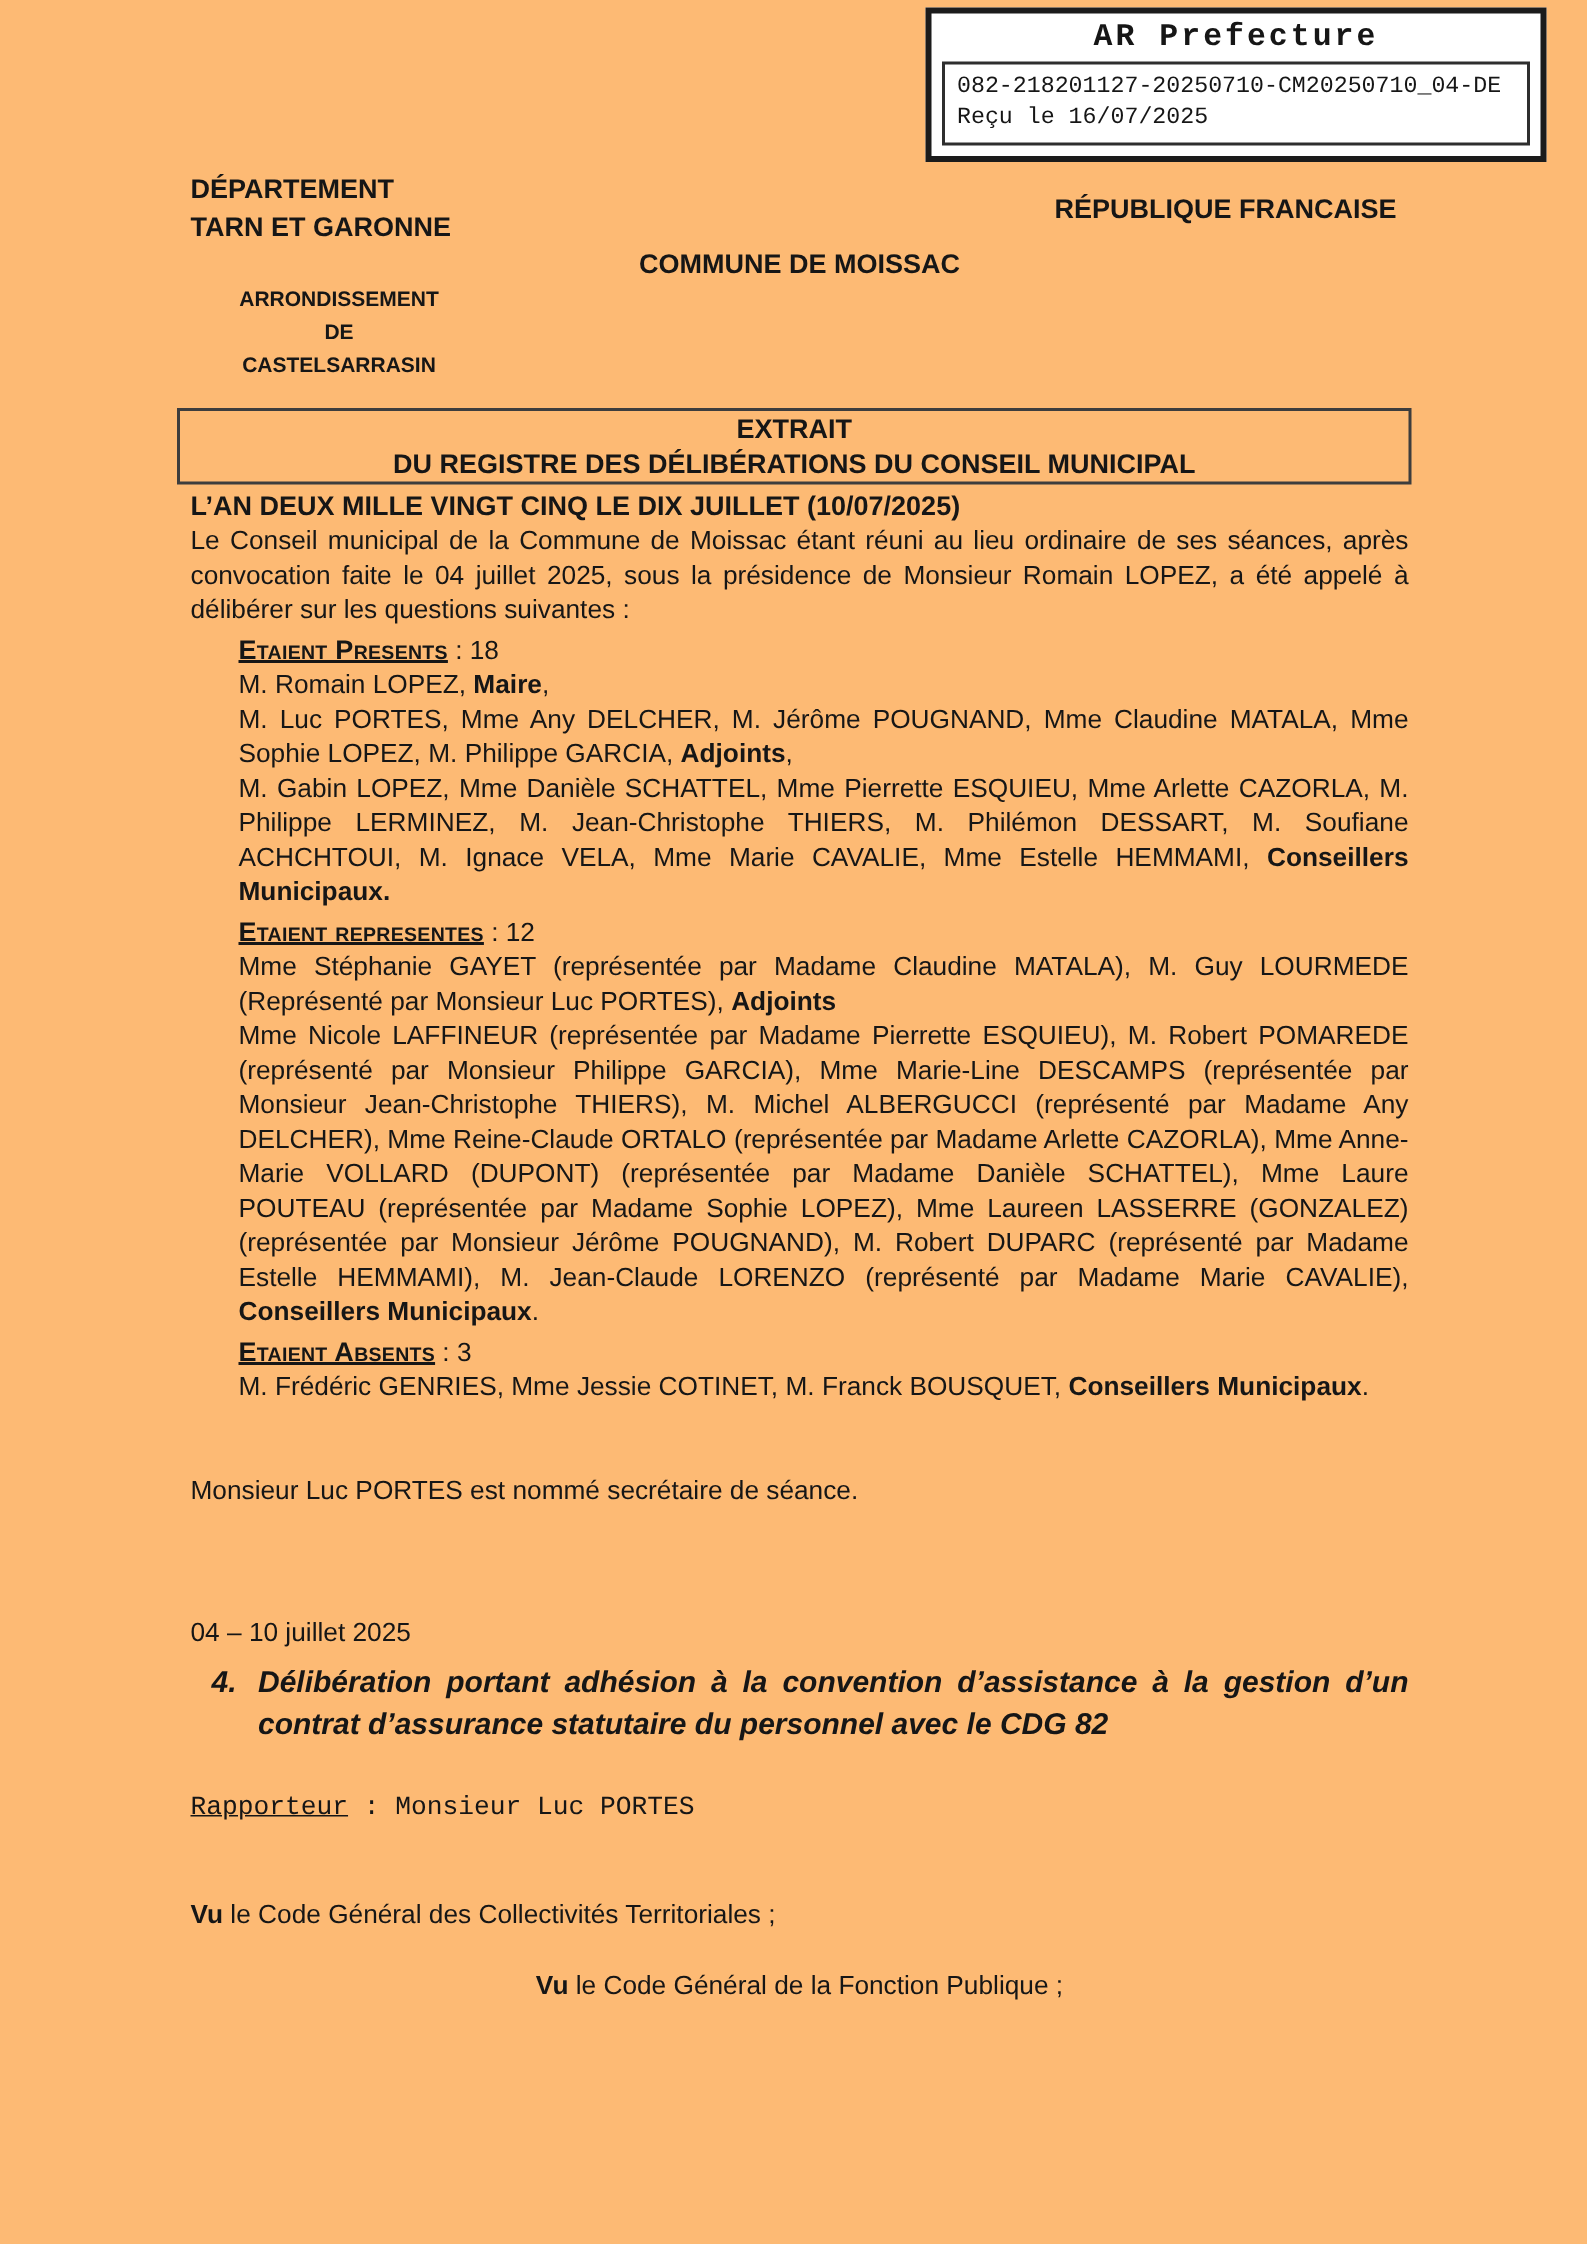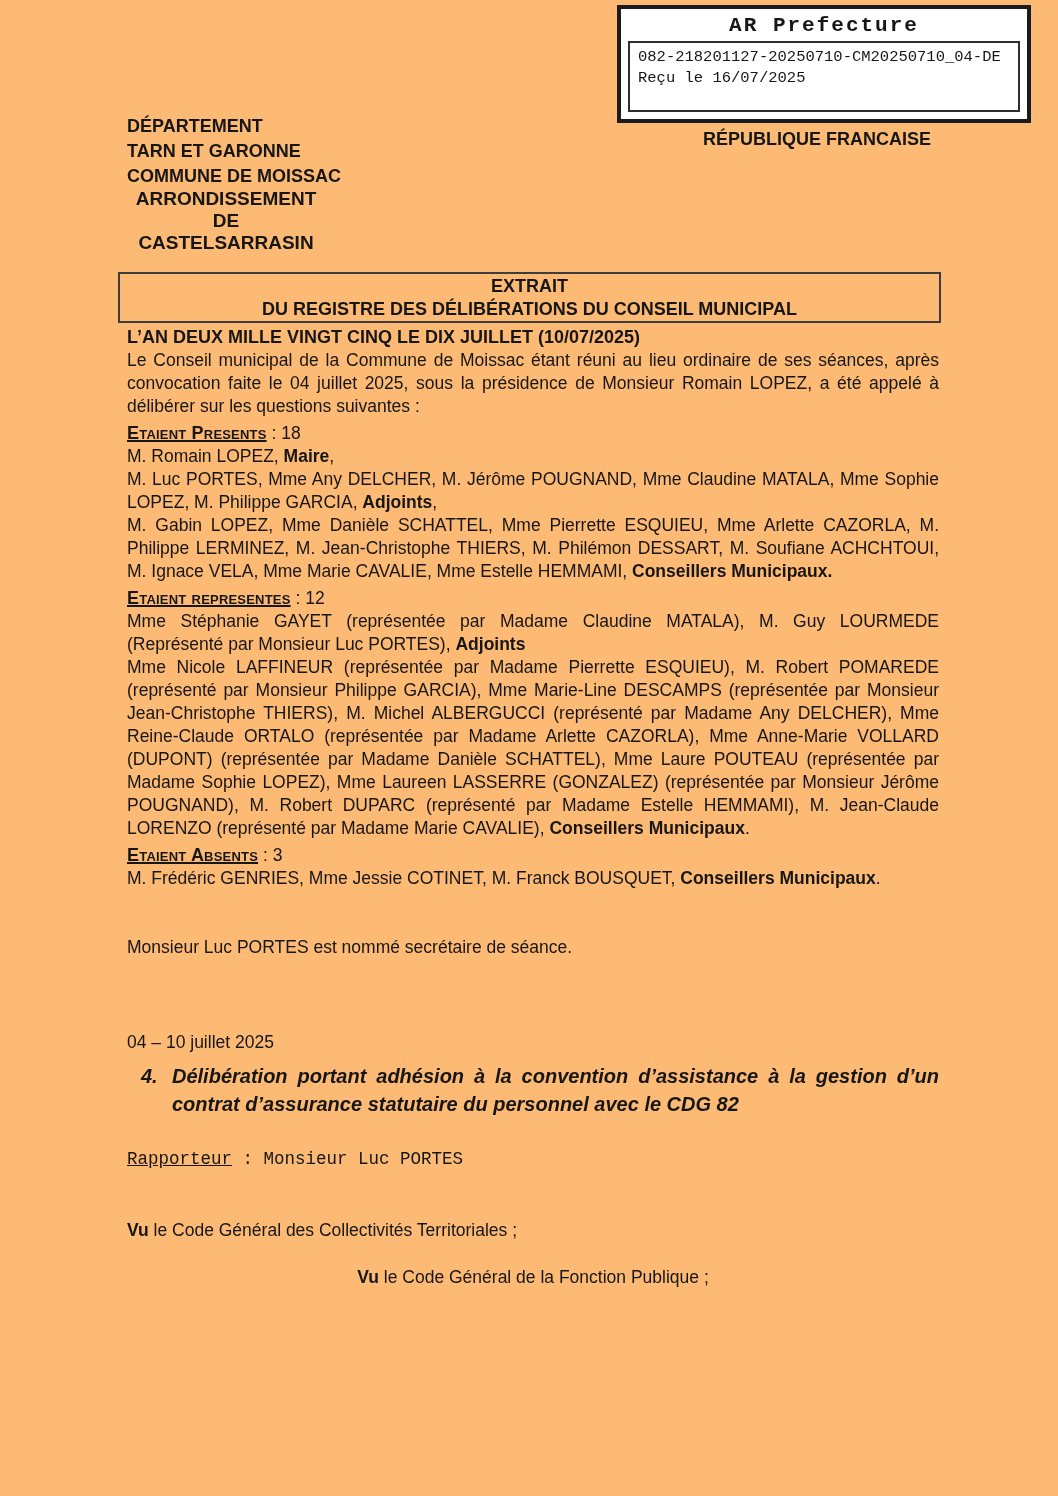--- a/index.html
+++ b/index.html
@@ -27,21 +27,21 @@
     font-family: "Liberation Mono", "DejaVu Sans Mono", monospace;
     font-weight: bold;
     font-size: 21px;
     letter-spacing: 2px;
     text-align: center;
     padding: 5px 0 3px;
   }
   .stamp-inner {
     border: 2px solid #2e2e2e;
     margin: 1px 7px 7px;
-    padding: 4px 8px 21px;
+    padding: 4px 8px 6px;
     font-family: "Liberation Mono", "DejaVu Sans Mono", monospace;
     font-size: 15.5px;
     line-height: 21px;
     white-space: nowrap;
   }
 
   
   .content {
     position: absolute;
     left: 127px;
@@ -49,26 +49,26 @@
     width: 812px;
     font-size: 17.5px;
     line-height: 23px;
   }
   p { margin: 0; }
   .just { text-align: justify; }
 
   .hdr-top { display: flex; justify-content: space-between; align-items: center; }
   .dept { font-weight: bold; font-size: 18px; line-height: 25px; }
   .republique { font-weight: bold; font-size: 18px; margin-right: 8px; }
-  .commune { text-align: left; font-weight: bold; font-size: 18px; margin-top: 1px; }
+  .commune { text-align: center; font-weight: bold; font-size: 18px; margin-top: 1px; }
   .arrond {
     width: 198px;
     text-align: center;
     font-weight: bold;
-    font-size: 19px;
+    font-size: 14px;
     line-height: 22px;
   }
 
   .extrait-box {
     margin: 18px 0 0 -9px;
     width: 823px;
     border: 2px solid #3d3d3d;
     box-sizing: border-box;
     text-align: center;
     font-weight: bold;
@@ -80,21 +80,21 @@
   .lan { font-weight: bold; font-size: 18px; margin-top: 3px; }
 
   .sec-head {
     font-weight: bold;
     font-variant: small-caps;
     text-decoration: underline;
     text-decoration-thickness: 2px;
     font-size: 18px;
     letter-spacing: 0.2px;
   }
-  .section { margin-top: 4px; }
+  .section { margin-top: 4px; margin-left: 32px; }
 
   .secretary { margin-top: 46px; }
   .date-range { margin-top: 72px; }
 
   .delib {
     display: flex;
     margin-top: 8px;
     padding-left: 14px;
     font-weight: bold;
     font-style: italic;

